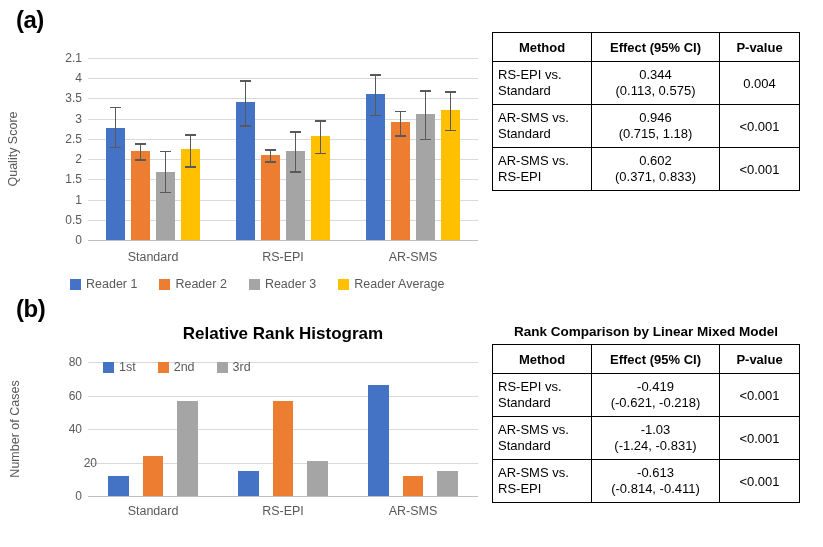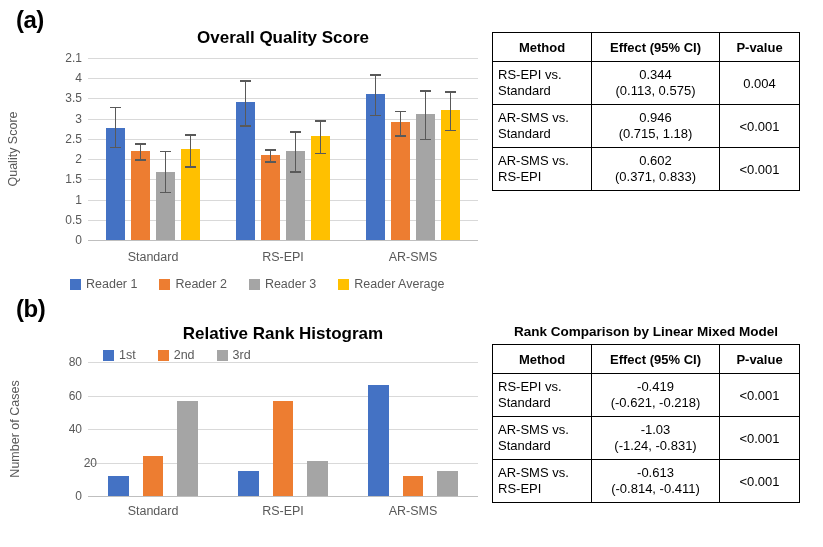--- a/index.html
+++ b/index.html
@@ -160,21 +160,20 @@
   .col-method { width: 99px; }
   .col-effect { width: 128px; }
   .col-pval  { width: 80px; }
 </style>
 </head>
 <body>
 
 <div class="panel" id="panel-a">
   <div class="panel-label">(a)</div>
   <div class="chart" id="chart-a" style="left: 0px; top: 0px; width: 490px; height: 292px;">
-      <div class="chart-title" style="left: 88px; width: 390px; top: 28px;">Overall Quality Score</div>
       <div class="axis-title" style="left: 20px; top: 149px; transform: rotate(-90deg) translate(-50%, -100%);">Quality Score</div>
       <div class="gridline" style="left: 88px; width: 390px; top: 58px;"></div>
       <div class="ytick" style="width: 82px; left: 0px; top: 52px;">2.1</div>
       <div class="gridline" style="left: 88px; width: 390px; top: 78px;"></div>
       <div class="ytick" style="width: 82px; left: 0px; top: 72.2222px;">4</div>
       <div class="gridline" style="left: 88px; width: 390px; top: 98px;"></div>
       <div class="ytick" style="width: 82px; left: 0px; top: 92.4444px;">3.5</div>
       <div class="gridline" style="left: 88px; width: 390px; top: 119px;"></div>
       <div class="ytick" style="width: 82px; left: 0px; top: 112.667px;">3</div>
       <div class="gridline" style="left: 88px; width: 390px; top: 139px;"></div>
@@ -332,21 +331,21 @@
       <div class="bar" style="left: 177.267px; width: 20.8px; top: 108.525px; height: 95.475px; background: rgb(165, 165, 165); bottom: auto;"></div>
       <div class="xtick-label" style="left: 88px; width: 130px; top: 212px;">Standard</div>
       <div class="bar" style="left: 237.933px; width: 20.8px; top: 178.875px; height: 25.125px; background: rgb(68, 114, 196); bottom: auto;"></div>
       <div class="bar" style="left: 272.6px; width: 20.8px; top: 108.525px; height: 95.475px; background: rgb(237, 125, 49); bottom: auto;"></div>
       <div class="bar" style="left: 307.267px; width: 20.8px; top: 168.825px; height: 35.175px; background: rgb(165, 165, 165); bottom: auto;"></div>
       <div class="xtick-label" style="left: 218px; width: 130px; top: 212px;">RS-EPI</div>
       <div class="bar" style="left: 367.933px; width: 20.8px; top: 93.45px; height: 110.55px; background: rgb(68, 114, 196); bottom: auto;"></div>
       <div class="bar" style="left: 402.6px; width: 20.8px; top: 183.9px; height: 20.1px; background: rgb(237, 125, 49); bottom: auto;"></div>
       <div class="bar" style="left: 437.267px; width: 20.8px; top: 178.875px; height: 25.125px; background: rgb(165, 165, 165); bottom: auto;"></div>
       <div class="xtick-label" style="left: 348px; width: 130px; top: 212px;">AR-SMS</div>
-      <div class="legend" style="left: 103px; top: 56px;">
+      <div class="legend" style="left: 103px; top: 68px;">
         <div class="legend-item">
           <span class="legend-swatch" style="background: rgb(68, 114, 196);"></span>
           <span class="legend-text">1st</span>
         </div>
         <div class="legend-item">
           <span class="legend-swatch" style="background: rgb(237, 125, 49);"></span>
           <span class="legend-text">2nd</span>
         </div>
         <div class="legend-item">
           <span class="legend-swatch" style="background: rgb(165, 165, 165);"></span>

